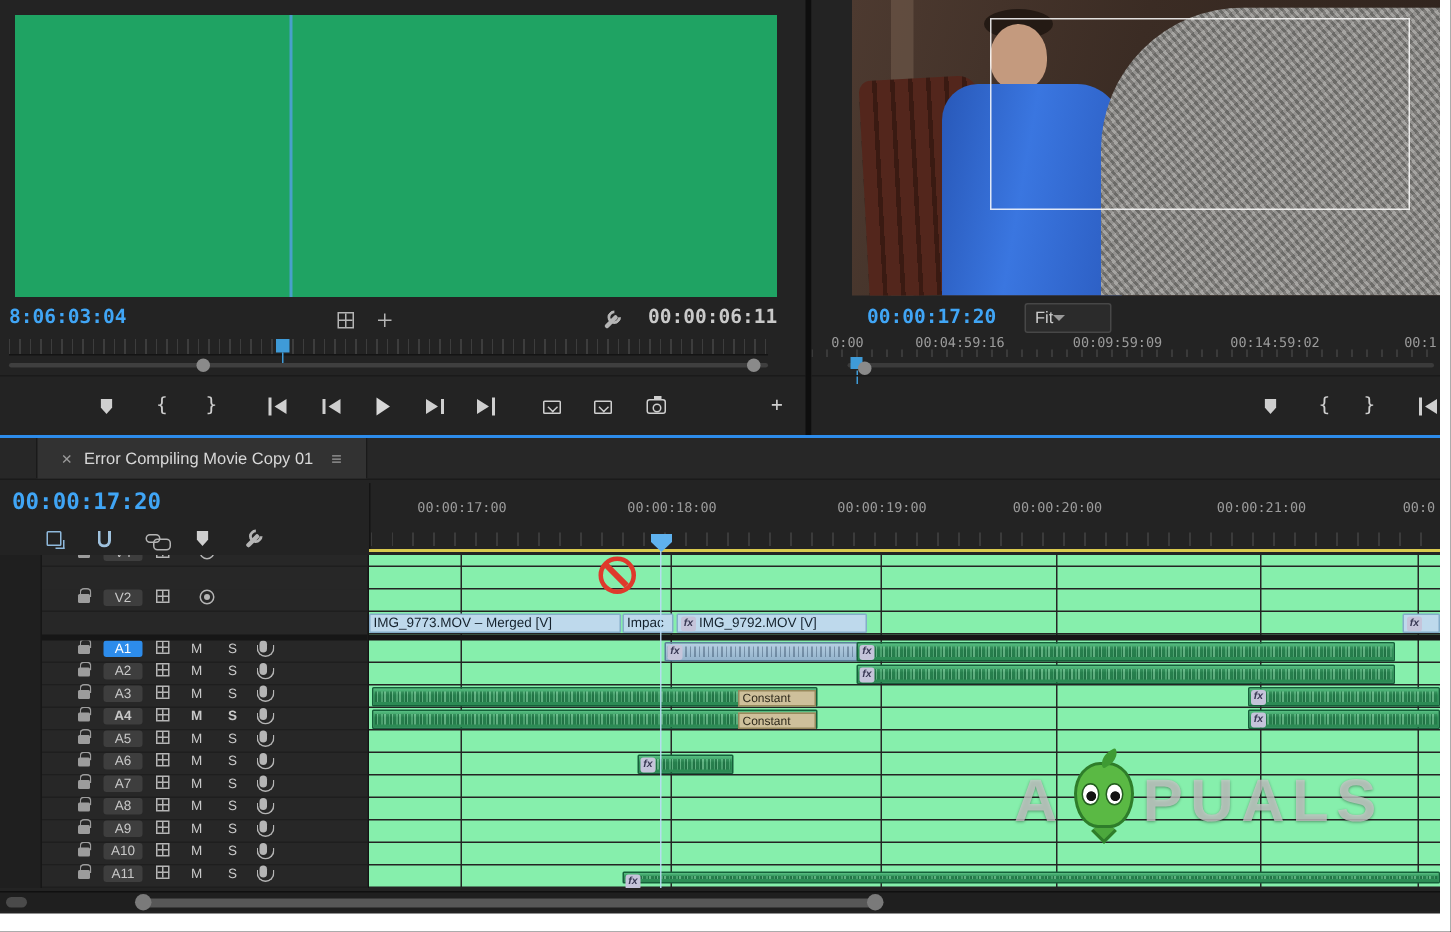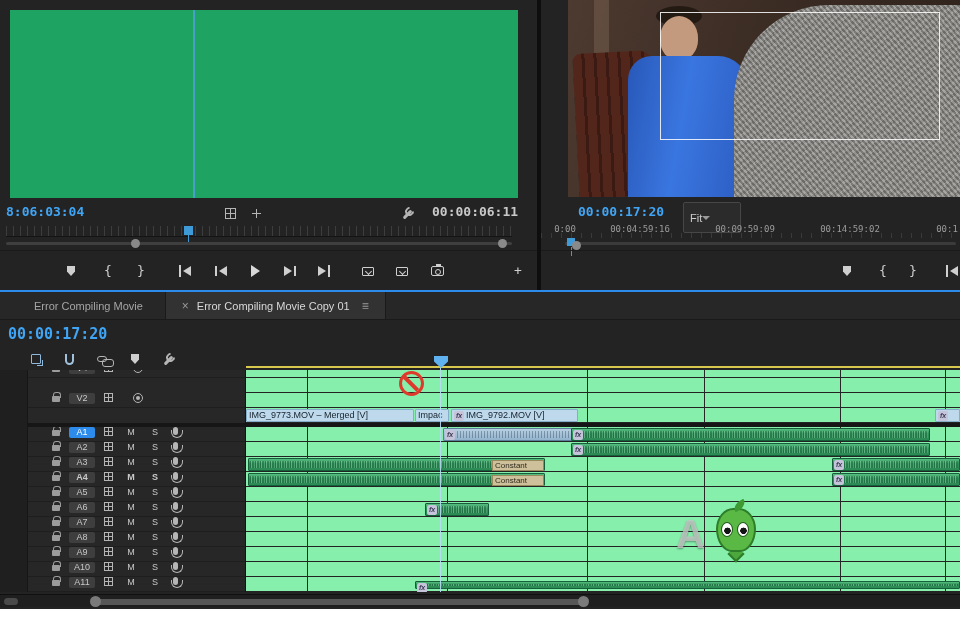--- a/index.html
+++ b/index.html
@@ -34,21 +34,21 @@
   .prg-panel{position:absolute;left:541px;top:0;width:419px;height:290px;background:#232323}
   .prg-view{position:absolute;left:27px;top:0;width:392px;height:197px;overflow:hidden;background:linear-gradient(105deg,#4d3a30 0%,#3b2c24 45%,#2f231d 100%)}
   .pv-door{position:absolute;left:26px;top:0;width:15px;height:197px;background:#6b5547;opacity:.7}
   .pv-chair{position:absolute;left:8px;top:52px;width:80px;height:145px;background:repeating-linear-gradient(90deg,#53261c 0 9px,#3a1a12 9px 12px);border-radius:8px 14px 0 0;transform:rotate(-3deg)}
   .pv-head{position:absolute;left:92px;top:16px;width:38px;height:44px;border-radius:50% 50% 45% 45%;background:#c49a7e}
   .pv-hair{position:absolute;left:88px;top:6px;width:46px;height:20px;border-radius:50%;background:#241a14}
   .pv-shirt{position:absolute;left:60px;top:56px;width:120px;height:141px;border-radius:24px 30px 0 0;background:linear-gradient(100deg,#2858b8 0%,#3a76e0 45%,#2b5cc0 100%)}
   .pv-sweater{position:absolute;left:166px;top:5px;width:226px;height:192px;border-radius:95px 0 0 0;background:repeating-linear-gradient(50deg,rgba(255,255,255,.15) 0 2px,rgba(0,0,0,.17) 2px 4px),repeating-linear-gradient(-40deg,rgba(255,255,255,.07) 0 3px,rgba(0,0,0,.1) 3px 6px),#8f8d8a}
   .pv-safe{position:absolute;left:92px;top:12px;width:280px;height:128px;border:1px solid rgba(255,255,255,.85)}
   .prg-tc{position:absolute;left:37px;top:204px}
-  .fit-select{position:absolute;left:142px;top:202px;width:58px;height:31px;background:#2b2b2b;border:1px solid #474747;border-radius:2px;display:flex;align-items:center;justify-content:flex-start;padding:0 6px;font-size:11px;color:#ccc}
+  .fit-select{position:absolute;left:142px;top:202px;width:58px;height:20px;background:#2b2b2b;border:1px solid #474747;border-radius:2px;display:flex;align-items:center;justify-content:flex-start;padding:0 6px;font-size:11px;color:#ccc}
   .caret{width:0;height:0;border-left:4px solid transparent;border-right:4px solid transparent;border-top:4px solid #9a9a9a}
   .prg-ruler{position:absolute;left:0;top:222px;width:419px;height:16px;overflow:hidden}
   .prg-ruler .rlabel{top:2px}
   .prg-scrub{position:absolute;left:0;top:238px;width:419px;height:12px}
   .prg-scrub::before{content:'';position:absolute;left:24px;right:4px;top:4px;height:3px;background:#3b3b3b;border-radius:2px}
   .prg-scrub .ph-sq{left:26px;top:0;width:8px;height:8px}
   .prg-scrub .knob{left:31px;top:3px}
   .prg-panel .transport{width:419px}
 
   
@@ -260,23 +260,20 @@
             <span class="tglyph">}</span>
           </div>
           <div class="tbtn" style="left: 402px;">
             <span class="i-goto-in"></span>
           </div>
         </div>
     </div>
 
     <div class="blue-sep"></div>
     <div class="tabs">
-      <div class="tab">
-        <span>Error Compiling Movie</span>
-      </div>
       <div class="tab active">
         <span class="tclose">×</span>
         <span>Error Compiling Movie Copy 01</span>
         <span class="tmenu">≡</span>
       </div>
     </div>
 
     <div class="tc big tl-tc">00:00:17:20</div>
     <div class="tl-tools">
       <span class="tool">
@@ -289,20 +286,28 @@
           <span class="i-link"></span>
         </span>
       <span class="tool">
           <span class="i-marker"></span>
         </span>
       <span class="tool">
           <span class="i-wrench"></span>
         </span>
     </div>
 
+    <div class="tl-ruler" id="tl-ruler">
+        <div class="rlabel" style="left: 61px;">00:00:17:00</div>
+        <div class="rlabel" style="left: 201px;">00:00:18:00</div>
+        <div class="rlabel" style="left: 341px;">00:00:19:00</div>
+        <div class="rlabel" style="left: 458px;">00:00:20:00</div>
+        <div class="rlabel" style="left: 594px;">00:00:21:00</div>
+        <div class="rlabel" style="left: 699px;">00:0</div>
+      </div>
     <div class="workbar"></div>
 
     <div class="gutter"></div>
     <div class="thead" id="track-headers">
       <div class="av-gap"></div>
     <div class="trow" style="top: -7px;">
           <span class="i-lock"></span>
           <div class="chip">V4</div>
           <span class="i-grid"></span>
           <span class="i-eye"></span>
@@ -474,20 +479,21 @@
 
     <div class="watermark">
       <span class="wm-text">A</span>
       <span class="wm-mascot">
         <span class="wm-tip"></span>
         <span class="wm-body"></span>
         <span class="wm-leaf"></span>
         <span class="wm-eye el"></span>
         <span class="wm-eye er"></span>
       </span>
+      <span class="wm-text">PUALS</span>
     </div>
 
     <div class="hscroll">
       <div class="hs-stub"></div>
       <div class="hs-handle"></div>
       <span class="hs-knob l"></span>
       <span class="hs-knob r"></span>
     </div>
 
   </div>

